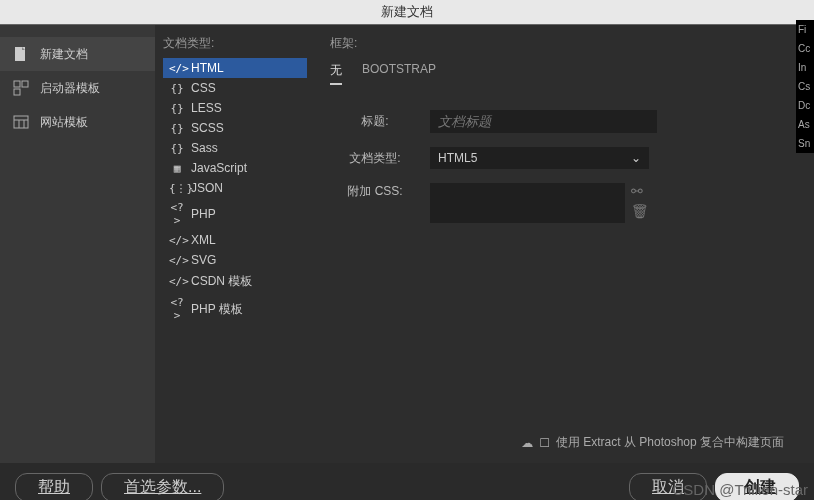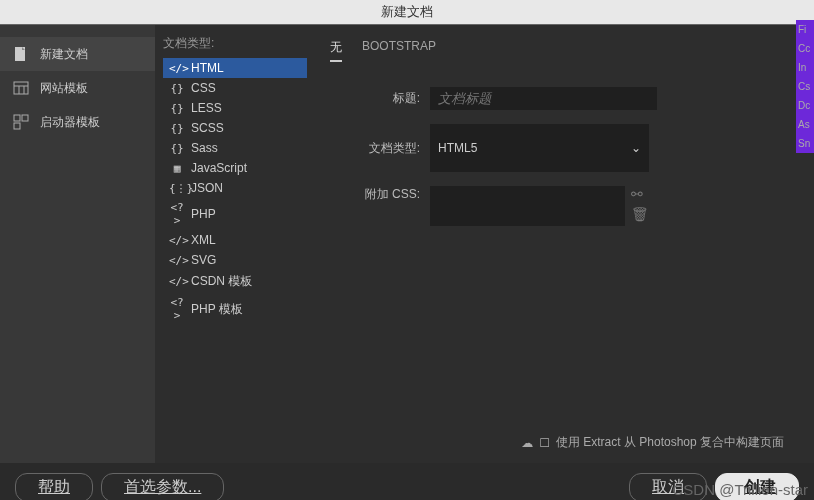--- a/index.html
+++ b/index.html
@@ -13,32 +13,32 @@
 .middle { width: 160px; background: #2d2d2d; padding: 10px 8px; }
 .sec-label { color: #999; margin-bottom: 6px; }
 .type-item { display: flex; align-items: center; padding: 3px 6px; cursor: pointer; gap: 6px; font-size: 12px; }
 .type-item.sel { background: #2c5a9e; color: #fff; }
 .type-icon { width: 16px; text-align: center; font-family: monospace; font-size: 11px; }
 .right { flex: 1; background: #2d2d2d; padding: 10px 15px; position: relative; }
 .tabs { display: flex; gap: 20px; margin-bottom: 25px; }
 .tab { padding: 4px 0; cursor: pointer; color: #a3a3a3; }
 .tab.sel { border-bottom: 2px solid #ccc; color: #ddd; }
 .form-row { display: flex; align-items: center; margin-bottom: 14px; }
-.form-label { width: 90px; text-align: right; margin-right: 10px; color: #bbb; }
+.form-label { width: 90px; text-align: center; margin-right: 10px; color: #bbb; }
 .form-input { background: #1f1f1f; border: none; color: #888; padding: 4px 8px; width: 227px; font-style: italic; }
-.form-select { background: #1f1f1f; border: none; color: #ccc; padding: 17px 8px; width: 219px; display: flex; justify-content: space-between; align-items: center; cursor: pointer; }
+.form-select { background: #1f1f1f; border: none; color: #ccc; padding: 4px 8px; width: 219px; display: flex; justify-content: space-between; align-items: center; cursor: pointer; }
 .css-area { background: #1f1f1f; width: 195px; height: 40px; }
 .css-actions { display: flex; flex-direction: column; gap: 4px; margin-left: 6px; color: #777; font-size: 14px; }
 .extract { position: absolute; bottom: 12px; right: 30px; display: flex; align-items: center; gap: 6px; color: #aaa; }
 .footer { display: flex; justify-content: space-between; padding: 10px 15px; background: #2a2a2a; }
 .btn-group { display: flex; gap: 8px; }
 .btn { border: 1px solid #666; border-radius: 12px; padding: 3px 22px; background: transparent; color: #ccc; cursor: pointer; font-size: 16px; text-decoration: underline; }
 .btn.primary { background: #e8e8e8; color: #222; border-color: #e8e8e8; font-weight: bold; padding-left: 28px; }
 .watermark { position: absolute; bottom: 2px; right: 6px; color: #666; font-size: 15px; }
-.far-right { position: absolute; right: 0; top: 20px; width: 18px; background: #6d28d9; color: #aaa; font-size: 10px; }
+.far-right { position: absolute; right: 0; top: 20px; width: 18px; background: #000000; color: #aaa; font-size: 10px; }
 .far-right div { padding: 4px 2px; }
 </style>
 </head>
 <body>
 
 <div class="titlebar">新建文档</div>
 
 <div class="main">
   <div class="sidebar">
     <div class="side-item sel">
@@ -46,37 +46,37 @@
           <svg width="18" height="18" viewBox="0 0 18 18">
             <rect x="3" y="2" width="10" height="14" fill="#ccc"></rect>
             <path d="M10 2 L13 5 L10 5 Z" fill="#888"></path>
           </svg>
         </span>
       <span>新建文档</span>
     </div>
     <div class="side-item">
       <span class="side-icon">
           <svg width="18" height="18" viewBox="0 0 18 18">
+            <rect x="2" y="2" width="6" height="6" fill="none" stroke="#aaa"></rect>
+            <rect x="10" y="2" width="6" height="6" fill="none" stroke="#aaa"></rect>
+            <rect x="2" y="10" width="6" height="6" fill="none" stroke="#aaa"></rect>
+          </svg>
+        </span>
+      <span>启动器模板</span>
+    </div>
+    <div class="side-item">
+      <span class="side-icon">
+          <svg width="18" height="18" viewBox="0 0 18 18">
             <rect x="2" y="3" width="14" height="12" fill="none" stroke="#aaa"></rect>
             <line x1="2" y1="7" x2="16" y2="7" stroke="#aaa"></line>
             <line x1="7" y1="7" x2="7" y2="15" stroke="#aaa"></line>
             <line x1="12" y1="7" x2="12" y2="15" stroke="#aaa"></line>
           </svg>
         </span>
       <span>网站模板</span>
-    </div>
-    <div class="side-item">
-      <span class="side-icon">
-          <svg width="18" height="18" viewBox="0 0 18 18">
-            <rect x="2" y="2" width="6" height="6" fill="none" stroke="#aaa"></rect>
-            <rect x="10" y="2" width="6" height="6" fill="none" stroke="#aaa"></rect>
-            <rect x="2" y="10" width="6" height="6" fill="none" stroke="#aaa"></rect>
-          </svg>
-        </span>
-      <span>启动器模板</span>
     </div>
   </div>
 
   <div class="middle">
     <div class="sec-label">文档类型:</div>
     <div class="type-item sel">
         <span class="type-icon">&lt;/&gt;</span>
         <span>HTML</span>
       </div>
     <div class="type-item">
@@ -119,20 +119,21 @@
         <span class="type-icon">&lt;/&gt;</span>
         <span>CSDN 模板</span>
       </div>
     <div class="type-item">
         <span class="type-icon">&lt;?&gt;</span>
         <span>PHP 模板</span>
       </div>
   </div>
 
   <div class="right">
+    <div class="sec-label">框架:</div>
     <div class="tabs">
       <div class="tab sel">无</div>
       <div class="tab">BOOTSTRAP</div>
     </div>
     <div class="form-row">
       <div class="form-label">标题:</div>
       <input class="form-input" placeholder="文档标题" style="">
     </div>
     <div class="form-row">
       <div class="form-label">文档类型:</div>

